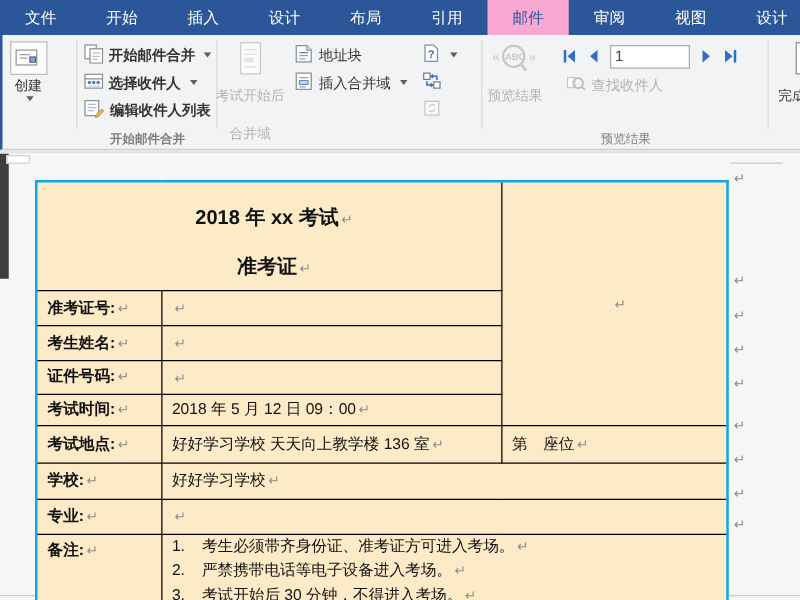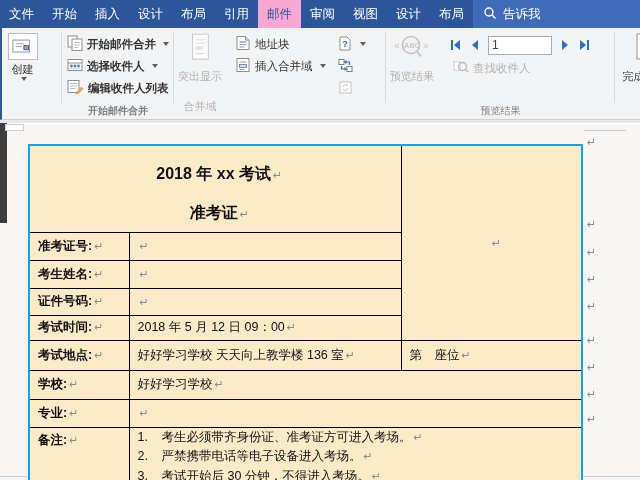--- a/index.html
+++ b/index.html
@@ -4,21 +4,21 @@
 <style>
   * { box-sizing: border-box; }
   html,body { margin:0; padding:0; }
   body {
     width:640px; height:480px; overflow:hidden; position:relative;
     font-family:"Liberation Sans","DejaVu Sans",sans-serif;
     background:#f7f6f5; cursor:default;
   }
   
   .tabbar { display:flex; height:28px; background:#2b579a; align-items:stretch; }
-  .tab { display:flex; align-items:center; padding:0 9px; color:#fff; font-size:12.5px; white-space:nowrap; }
+  .tab { display:flex; align-items:center; padding:0 20px; color:#fff; font-size:12.5px; white-space:nowrap; }
   .tab.active { background:#f9a8d4; color:#2b579a; }
   .tellme { flex:1; background:#3e6cb9; color:#fff; font-size:12.5px; display:flex; align-items:center; gap:6px; padding-left:10px; overflow:hidden; white-space:nowrap; }
   
   .ribbon { position:relative; display:flex; height:92px; background:#f2f3f5; border-bottom:1px solid #cfcfcf; border-left:2px solid #2b579a; overflow:hidden; }
   .rgroup { position:relative; flex:0 0 auto; display:flex; align-items:flex-start; padding:0 2px; }
   .rgroup.sep::after { content:""; position:absolute; right:0; top:4px; bottom:16px; width:1px; background:#d9dadc; }
   .glabel { position:absolute; bottom:1px; left:0; right:0; text-align:center; font-size:10px; color:#7e7e7e; white-space:nowrap; }
   .big-btn { display:flex; flex-direction:column; align-items:center; padding-top:5px; font-size:11px; color:#333; text-align:center; line-height:1.25; }
   .big-btn .blabel { margin-top:3px; white-space:nowrap; overflow:hidden; max-width:56px; }
   .stack { display:flex; flex-direction:column; padding-top:5px; }
@@ -130,21 +130,21 @@
 
   <div class="rgroup sep" style="width:212px;">
     <div class="big-btn dis" style="width:48px;">
       <span><svg width="24" height="30" viewBox="0 0 26 32">
             <rect x="5" y="1" width="17" height="27" fill="#fcfcfc" stroke="#c4c4c4"></rect>
             <line x1="8" y1="7" x2="19" y2="7" stroke="#dadada"></line>
             <line x1="8" y1="11" x2="19" y2="11" stroke="#dadada"></line>
             <rect x="8" y="14" width="8" height="4" fill="#e3e3e3"></rect>
             <line x1="8" y1="22" x2="19" y2="22" stroke="#dadada"></line>
           </svg></span>
-      <span class="blabel">突出显示</span>
+      <span class="blabel">考试开始后</span>
       <span class="blabel" style="margin-top:16px;">合并域</span>
     </div>
     <div class="stack" style="margin-left:8px;">
       <div class="sm-btn">
         <span><svg width="16" height="16" viewBox="0 0 16 16">
               <path d="M2 1.5 h8.5 l3.5 3.5 v9.5 h-12 z" fill="#fff" stroke="#8f8f8f"></path>
               <path d="M10.5 1.5 v3.5 h3.5" fill="#ededed" stroke="#8f8f8f"></path>
               <line x1="4.5" y1="7" x2="11.5" y2="7" stroke="#4f7dbd"></line>
               <line x1="4.5" y1="9.5" x2="11.5" y2="9.5" stroke="#a0a0a0"></line>
               <line x1="4.5" y1="12" x2="9.5" y2="12" stroke="#a0a0a0"></line>

